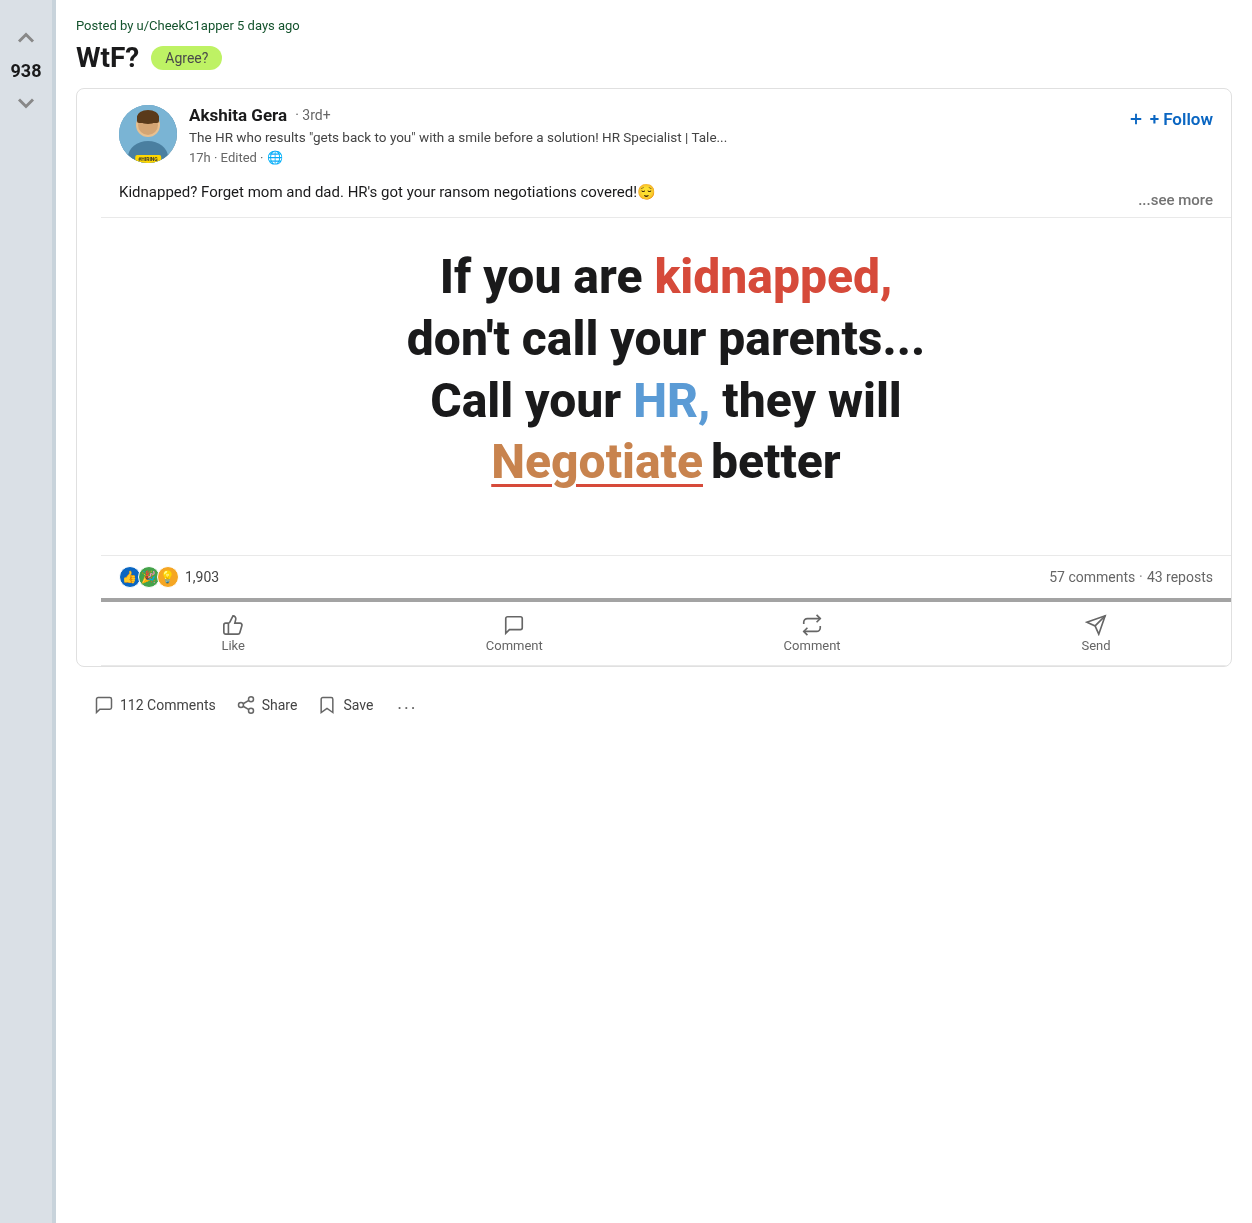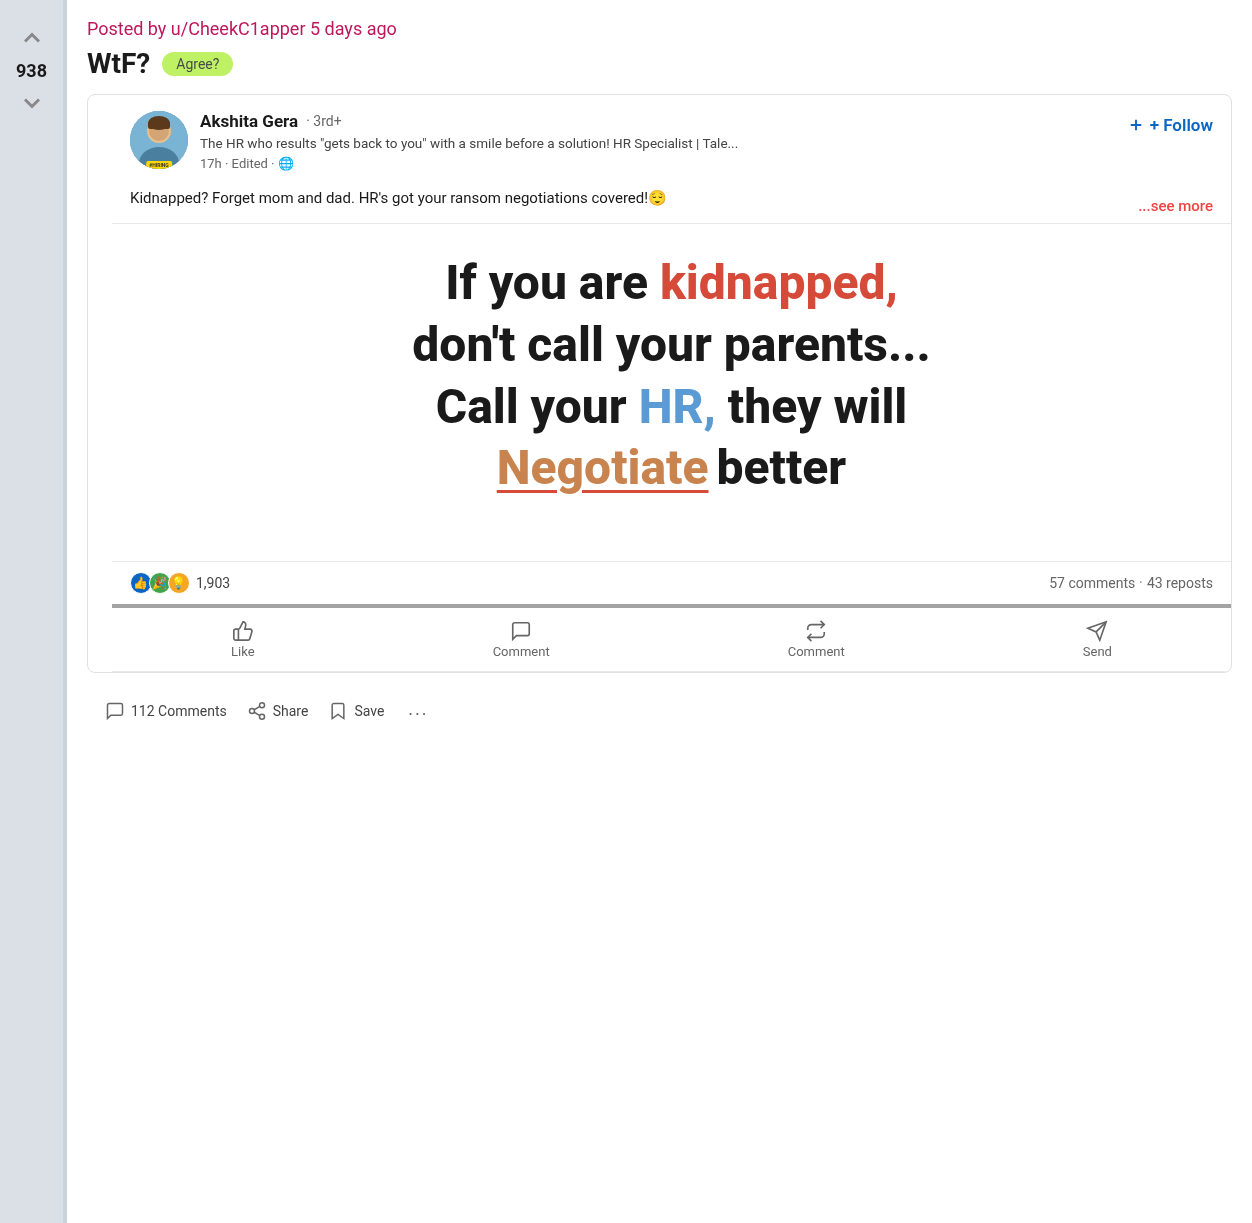--- a/index.html
+++ b/index.html
@@ -14,21 +14,21 @@
     }
     .page-wrapper {
       width: 1252px;
       min-height: 1223px;
       background: #dae0e6;
       display: flex;
       flex-direction: row;
     }
     
     .sidebar {
-      width: 63px;
+      width: 52px;
       background: #dae0e6;
       display: flex;
       flex-direction: column;
       align-items: center;
       padding-top: 20px;
       gap: 4px;
     }
     .vote-up, .vote-down {
       width: 36px;
       height: 36px;
@@ -45,22 +45,22 @@
       text-align: center;
     }
     
     .main-content {
       flex: 1;
       background: #ffffff;
       padding: 18px 20px;
       border-left: 4px solid #c8d3db;
     }
     .post-meta {
-      font-size: 18px;
-      color: #be185d;
+      font-size: 13px;
+      color: #14532d;
       margin-bottom: 8px;
     }
     .post-title-row {
       display: flex;
       align-items: center;
       gap: 12px;
       margin-bottom: 14px;
     }
     .post-title {
       font-size: 28px;
@@ -172,21 +172,21 @@
       white-space: nowrap;
       padding-top: 4px;
     }
     .post-text {
       padding: 4px 18px 14px;
       font-size: 15px;
       color: #1a1a1b;
       line-height: 1.5;
     }
     .see-more {
-      color: #ef4444;
+      color: #737373;
       cursor: pointer;
       font-weight: 500;
     }
     
     .image-content {
       background: #fff;
       padding: 30px 20px 20px;
       border-top: 1px solid #e9e9e9;
       text-align: center;
     }

